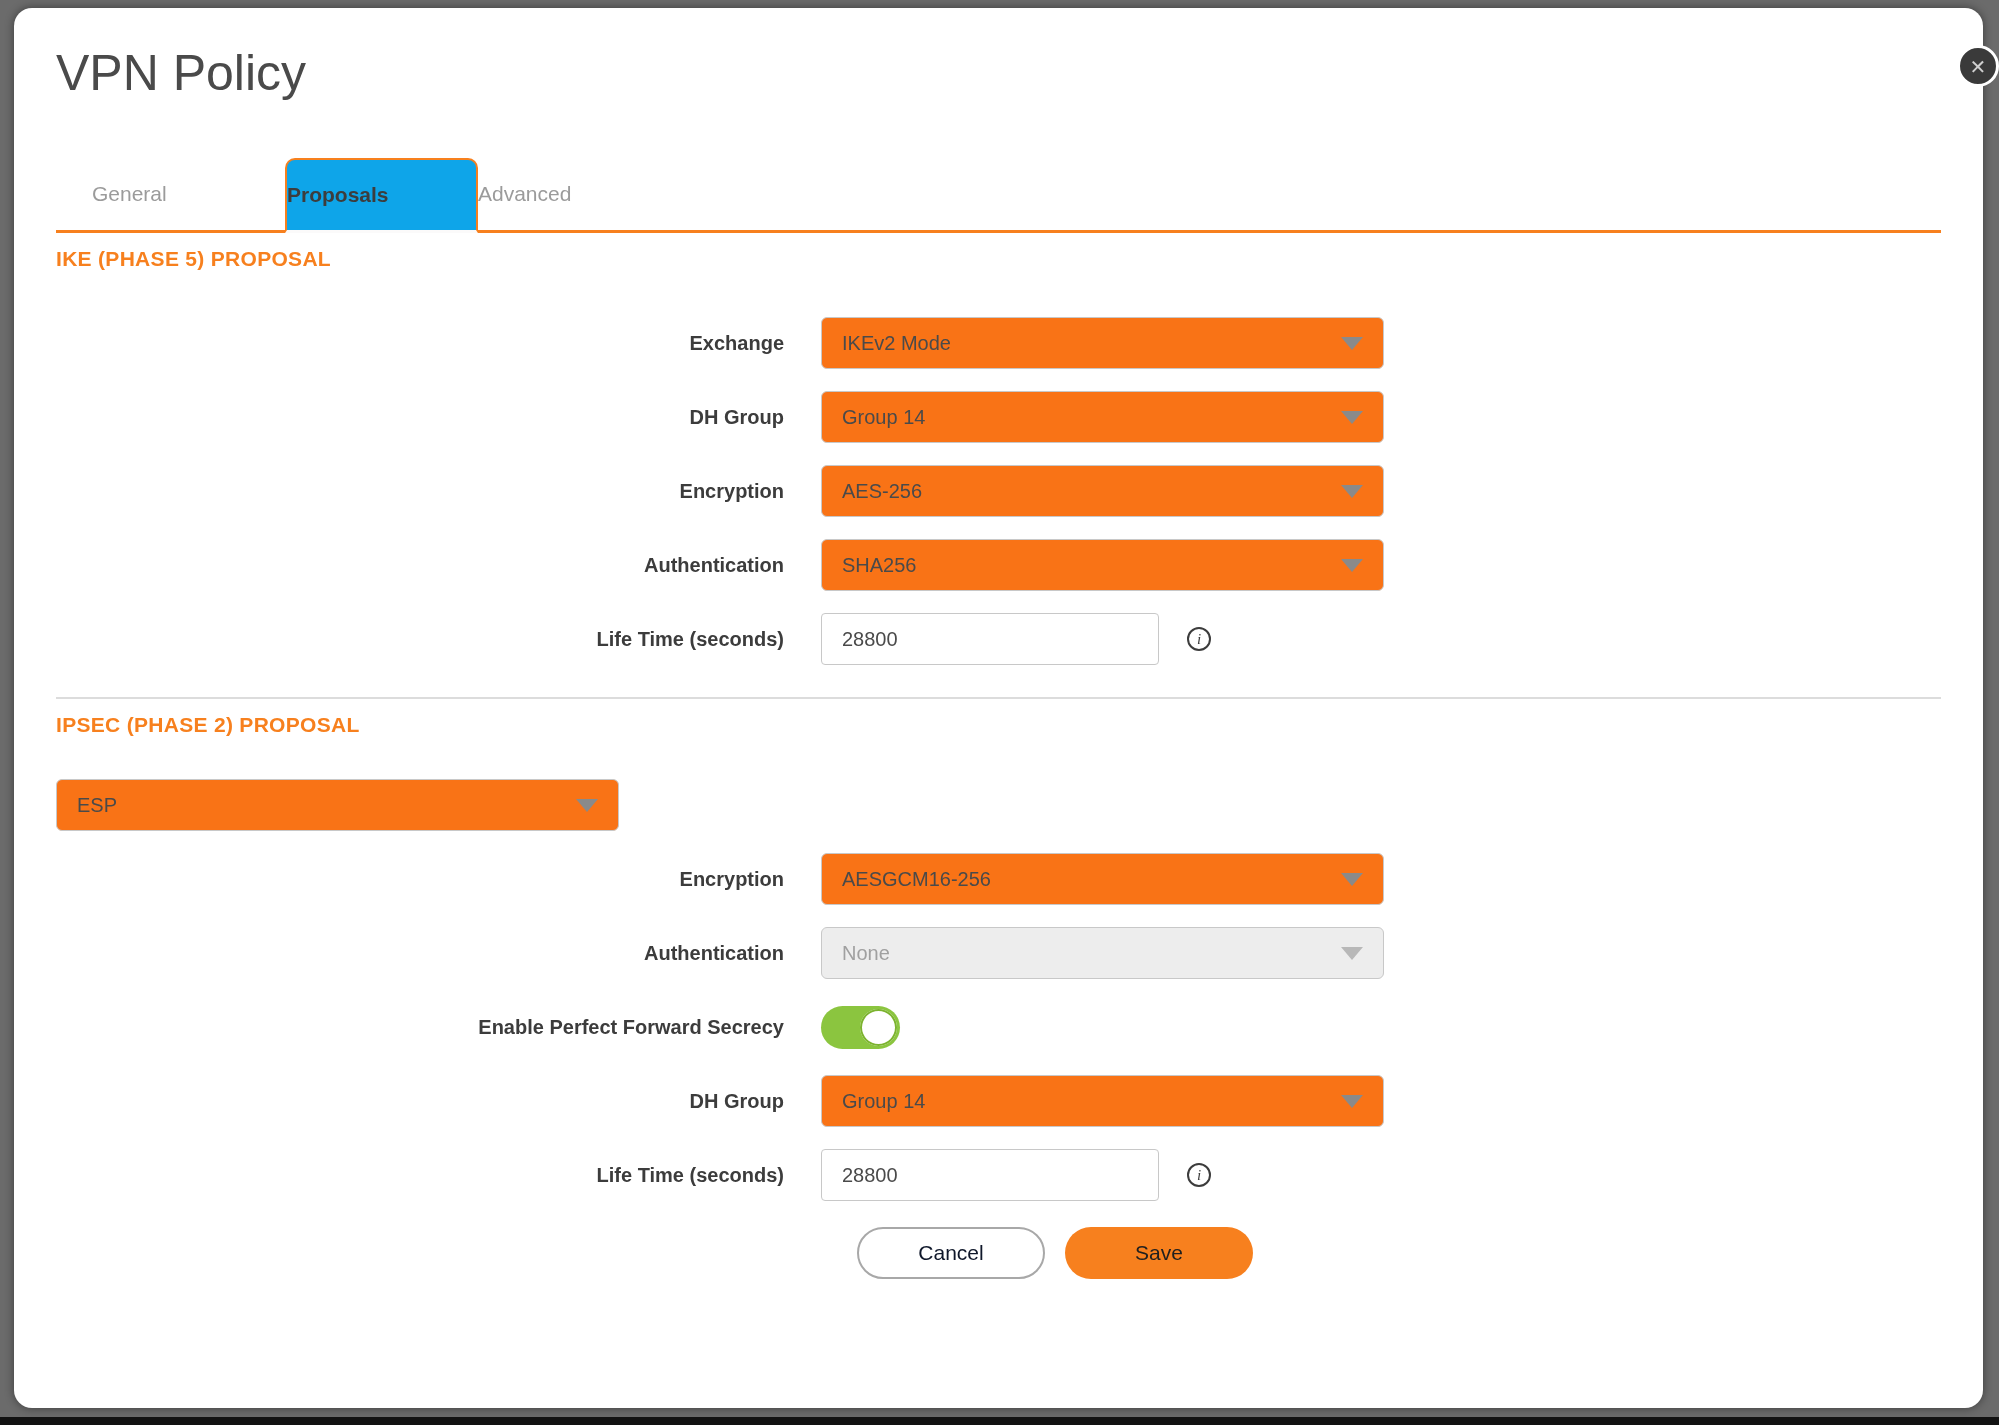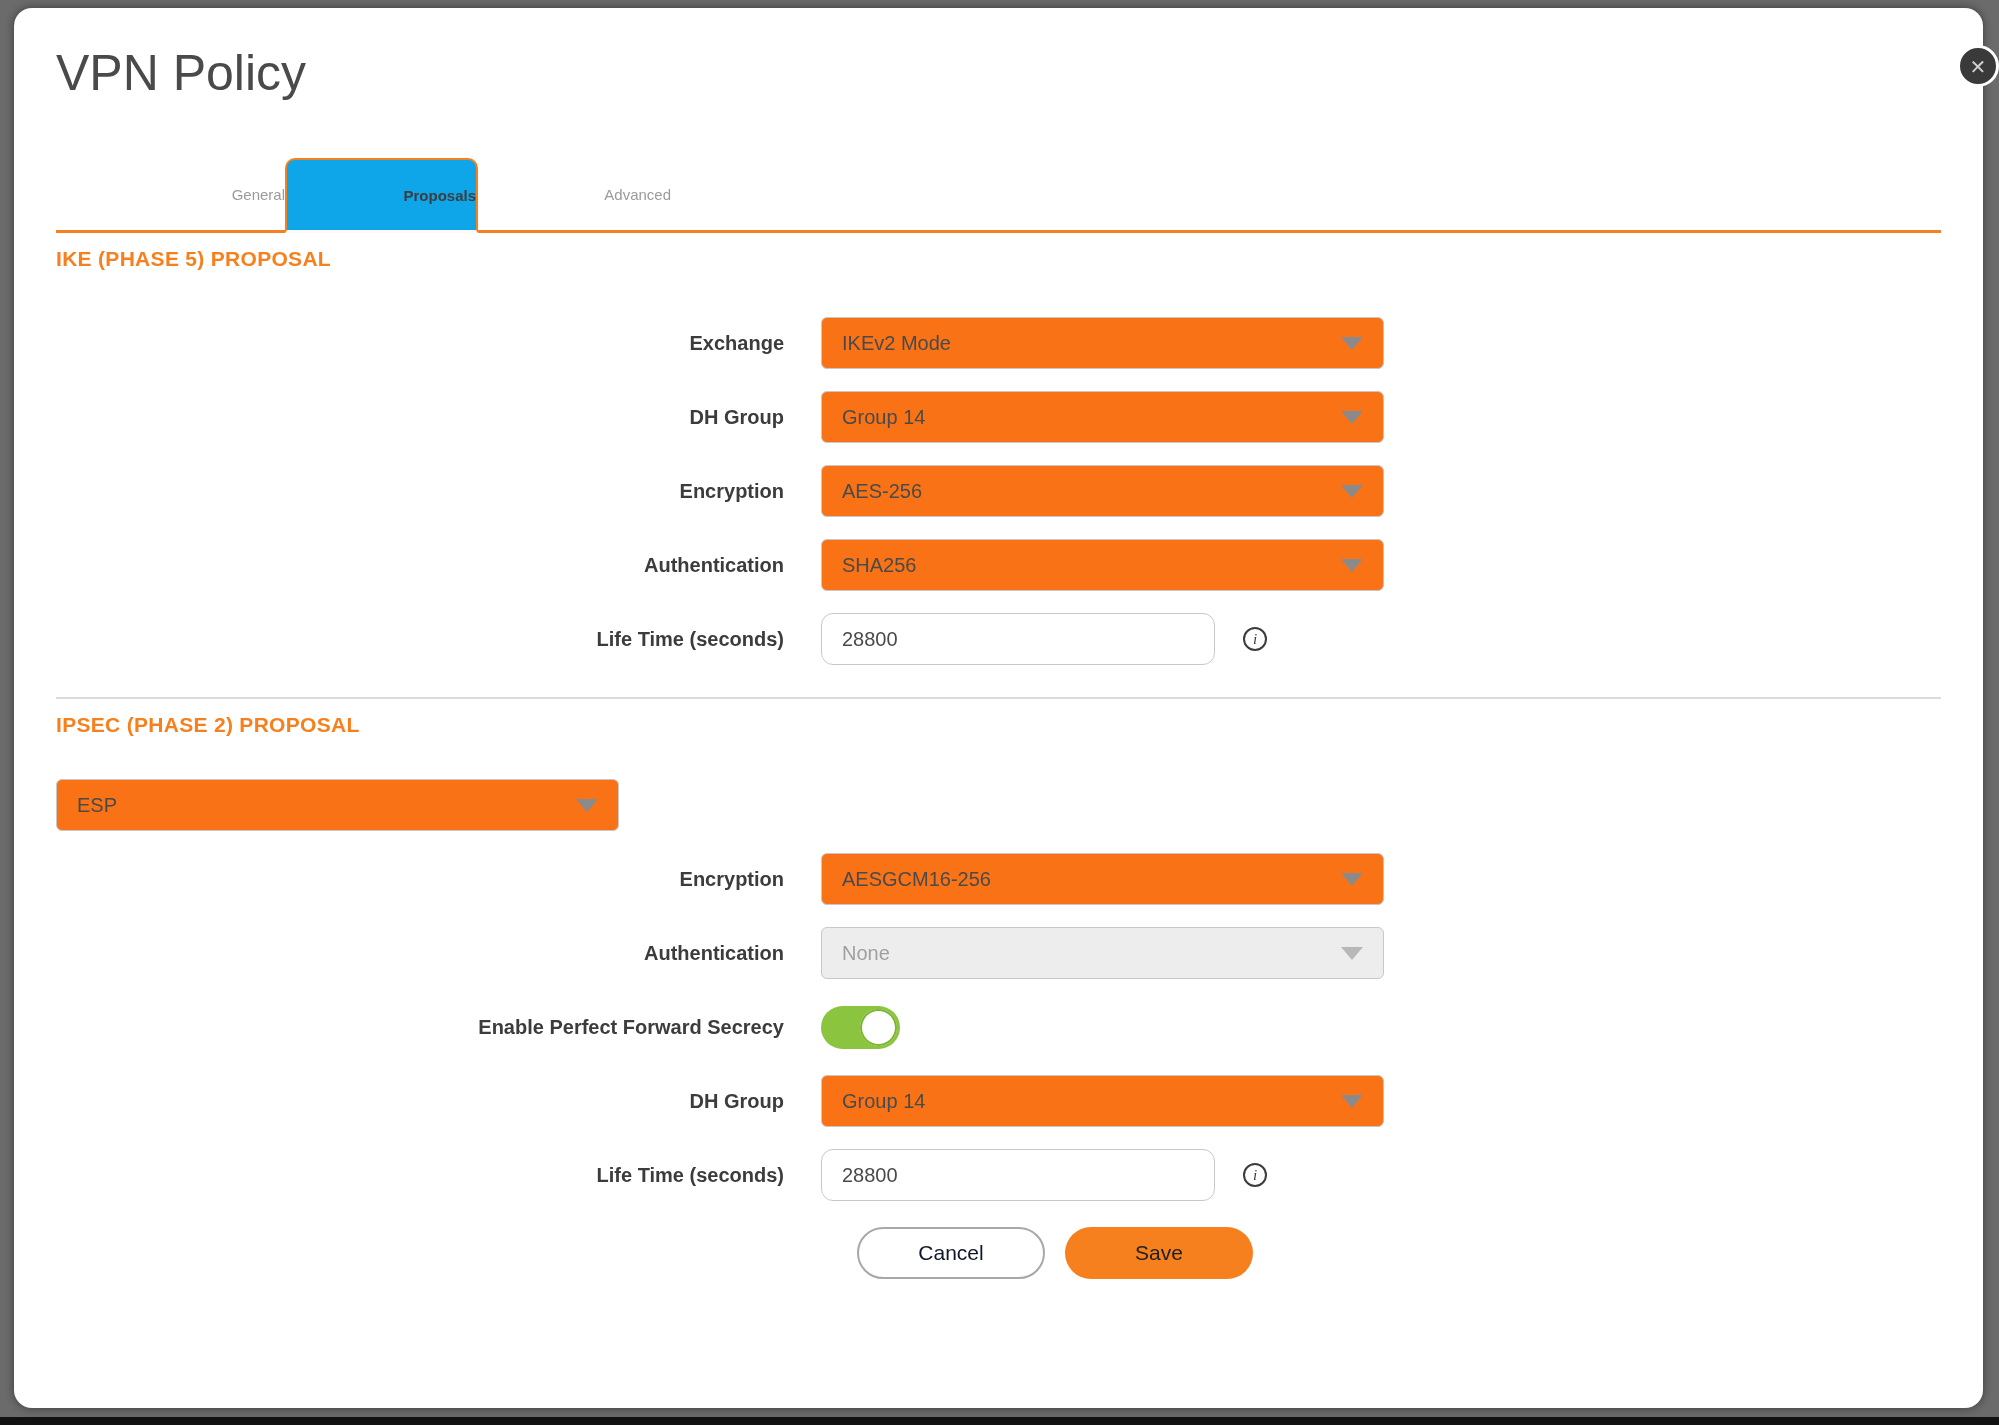--- a/index.html
+++ b/index.html
@@ -8,41 +8,41 @@
   .black-bar{position:absolute;left:0;bottom:0;width:100%;height:8px;background:#121212;}
   .modal{position:absolute;left:14px;top:8px;width:1969px;height:1400px;background:#ffffff;
          border-radius:18px;box-shadow:0 0 10px rgba(0,0,0,.45);padding:4px 42px;box-sizing:border-box;}
   .close-btn{position:absolute;left:1957px;top:45px;width:42px;height:42px;border-radius:50%;
          background:#3a3a3a;border:3px solid #ffffff;color:#cfcfcf;font-size:20px;line-height:38px;
          text-align:center;cursor:pointer;z-index:10;padding:0;font-family:"Liberation Sans",sans-serif;}
   .dialog-title{margin:30px 0 0 0;font-size:50px;line-height:62px;font-weight:400;color:#4a4a4a;}
 
   
   .tabs{display:flex;margin-top:54px;border-bottom:3px solid #f7801e;padding-left:36px;height:72px;}
-  .tab{width:193px;display:flex;align-items:center;justify-content:flex-end;font-size:15px;
+  .tab{width:193px;display:flex;align-items:center;justify-content:flex-start;font-size:21px;
        color:#9b9b9b;cursor:pointer;box-sizing:border-box;}
   .tab.active{color:#3d3d3d;background:#0ea5e9;border:2px solid #f7801e;border-bottom:3px solid #fbfafa;
        border-radius:10px 10px 0 0;margin-bottom:-3px;font-weight:bold;}
 
   .section-heading{margin:14px 0 0 0;font-size:21px;font-weight:bold;color:#f7801e;letter-spacing:.3px;}
   .form{margin-top:46px;}
   .form.phase2{margin-top:42px;}
   .form-row{display:flex;align-items:center;height:52px;margin-bottom:22px;}
   .form-label{width:765px;text-align:right;padding-right:37px;font-size:20px;font-weight:bold;color:#3c3c3c;box-sizing:border-box;}
 
   .select{width:563px;height:52px;border:1px solid #c8c8c8;border-radius:6px;background:#f97316;
           display:flex;align-items:center;justify-content:space-between;box-sizing:border-box;cursor:pointer;}
   .select-value{font-size:20px;color:#4a4a4a;padding-left:20px;}
   .caret{width:0;height:0;border-left:11px solid transparent;border-right:11px solid transparent;
          border-top:13px solid #8a8a8a;margin-right:20px;}
   .select.disabled{background:#ededed;cursor:default;}
   .select.disabled .select-value{color:#a0a0a0;}
   .select.disabled .caret{border-top-color:#b8b8b8;}
 
-  .text-input{width:394px;height:52px;border:1px solid #c8c8c8;border-radius:12px;font-size:20px;
+  .text-input{width:338px;height:52px;border:1px solid #c8c8c8;border-radius:4px;font-size:20px;
           color:#4a4a4a;padding:0 0 0 20px;box-sizing:border-box;font-family:"Liberation Sans",sans-serif;outline:none;}
   .info-icon{width:24px;height:24px;border:2px solid #3c3c3c;border-radius:50%;margin-left:28px;
           display:flex;align-items:center;justify-content:center;font-family:"Liberation Serif",serif;
           font-style:italic;font-size:15px;color:#3c3c3c;box-sizing:border-box;}
 
   .toggle{width:79px;height:43px;border-radius:22px;background:#8bc53f;position:relative;cursor:pointer;}
   .toggle .knob{position:absolute;top:3px;right:3px;width:37px;height:37px;border-radius:50%;
           background:#ffffff;box-shadow:inset 0 0 0 2px #7cb32f;}
 
   .divider{height:2px;background:#dcdcdc;border:none;margin:32px 0 0 0;}

